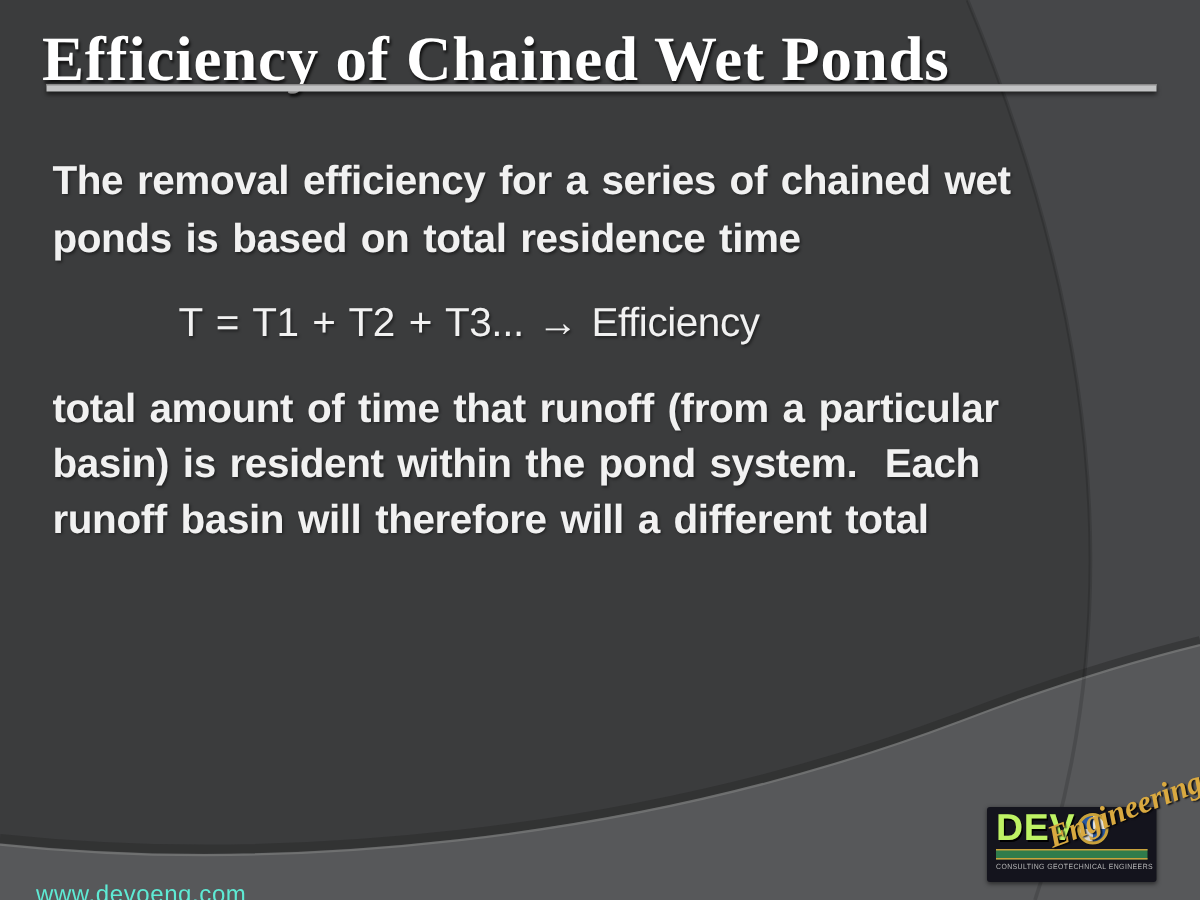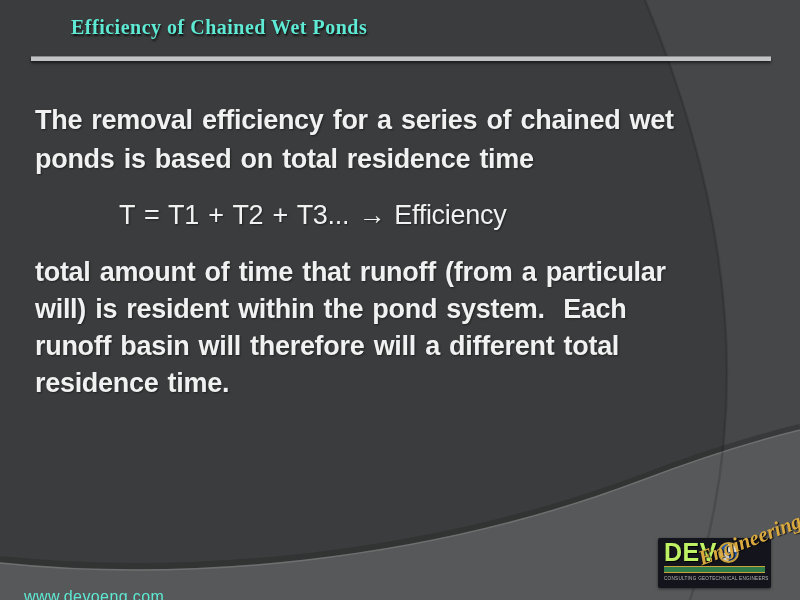--- a/index.html
+++ b/index.html
@@ -9,26 +9,25 @@
     overflow:hidden;
     background:#3b3c3d;
     font-family:"Liberation Sans", sans-serif;
   }
   .bg-svg{position:absolute;left:0;top:0;width:800px;height:600px;}
 
   .slide-title{
     position:absolute;left:28px;top:16px;
     font-family:"Liberation Serif", serif;
     font-weight:bold;
-    font-size:20px;
+    font-size:42px;
     letter-spacing:0.5px;
-    color:#5eead4;
+    color:#ffffff;
     text-shadow:1px 2px 2px rgba(0,0,0,0.75);
     white-space:nowrap;
-    margin-left:43px;
   }
   .title-underline{
     position:absolute;left:31px;top:56px;
     width:740px;height:4px;
     background:#c2c3c4;
     border-top:1px solid #8a8a8a;
     box-shadow:0 2px 3px rgba(0,0,0,0.55);
   }
 
   .body-text{
@@ -137,23 +136,22 @@
   <div class="title-underline"></div>
 
   <div class="body-text">
     <div class="para p1">
       <div class="line">The removal efficiency for a series of chained wet</div>
       <div class="line">ponds is based on total residence time</div>
     </div>
     <div class="formula">T = T1 + T2 + T3... → Efficiency</div>
     <div class="para p2">
       <div class="line">total amount of time that runoff (from a particular</div>
-      <div class="line">will) is resident within the pond system.  Each</div>
+      <div class="line">basin) is resident within the pond system.  Each</div>
       <div class="line">runoff basin will therefore will a different total</div>
-      <div class="line">residence time.</div>
     </div>
   </div>
 
   <div class="footer-url">www.devoeng.com</div>
 
   <div class="logo">
     <div class="logo-plate">
       <div class="logo-top">
         <span class="devo-wordmark">DEV</span>
         <span class="devo-roundel"></span>

